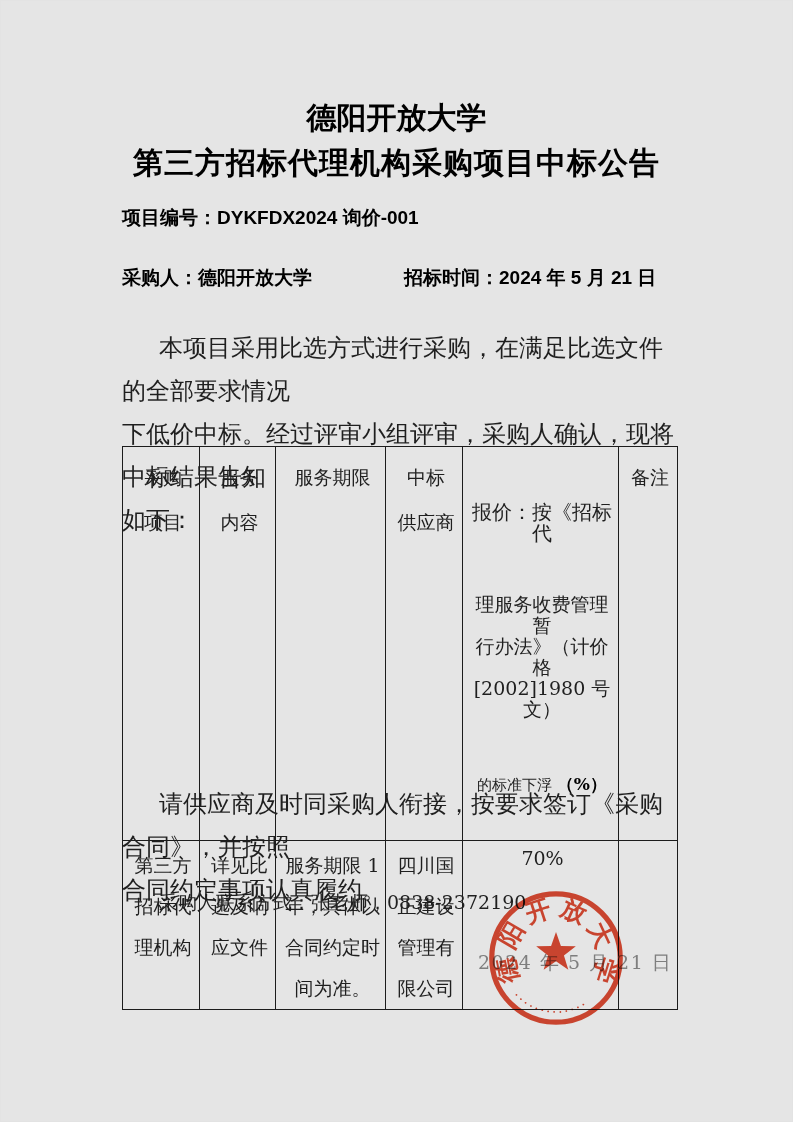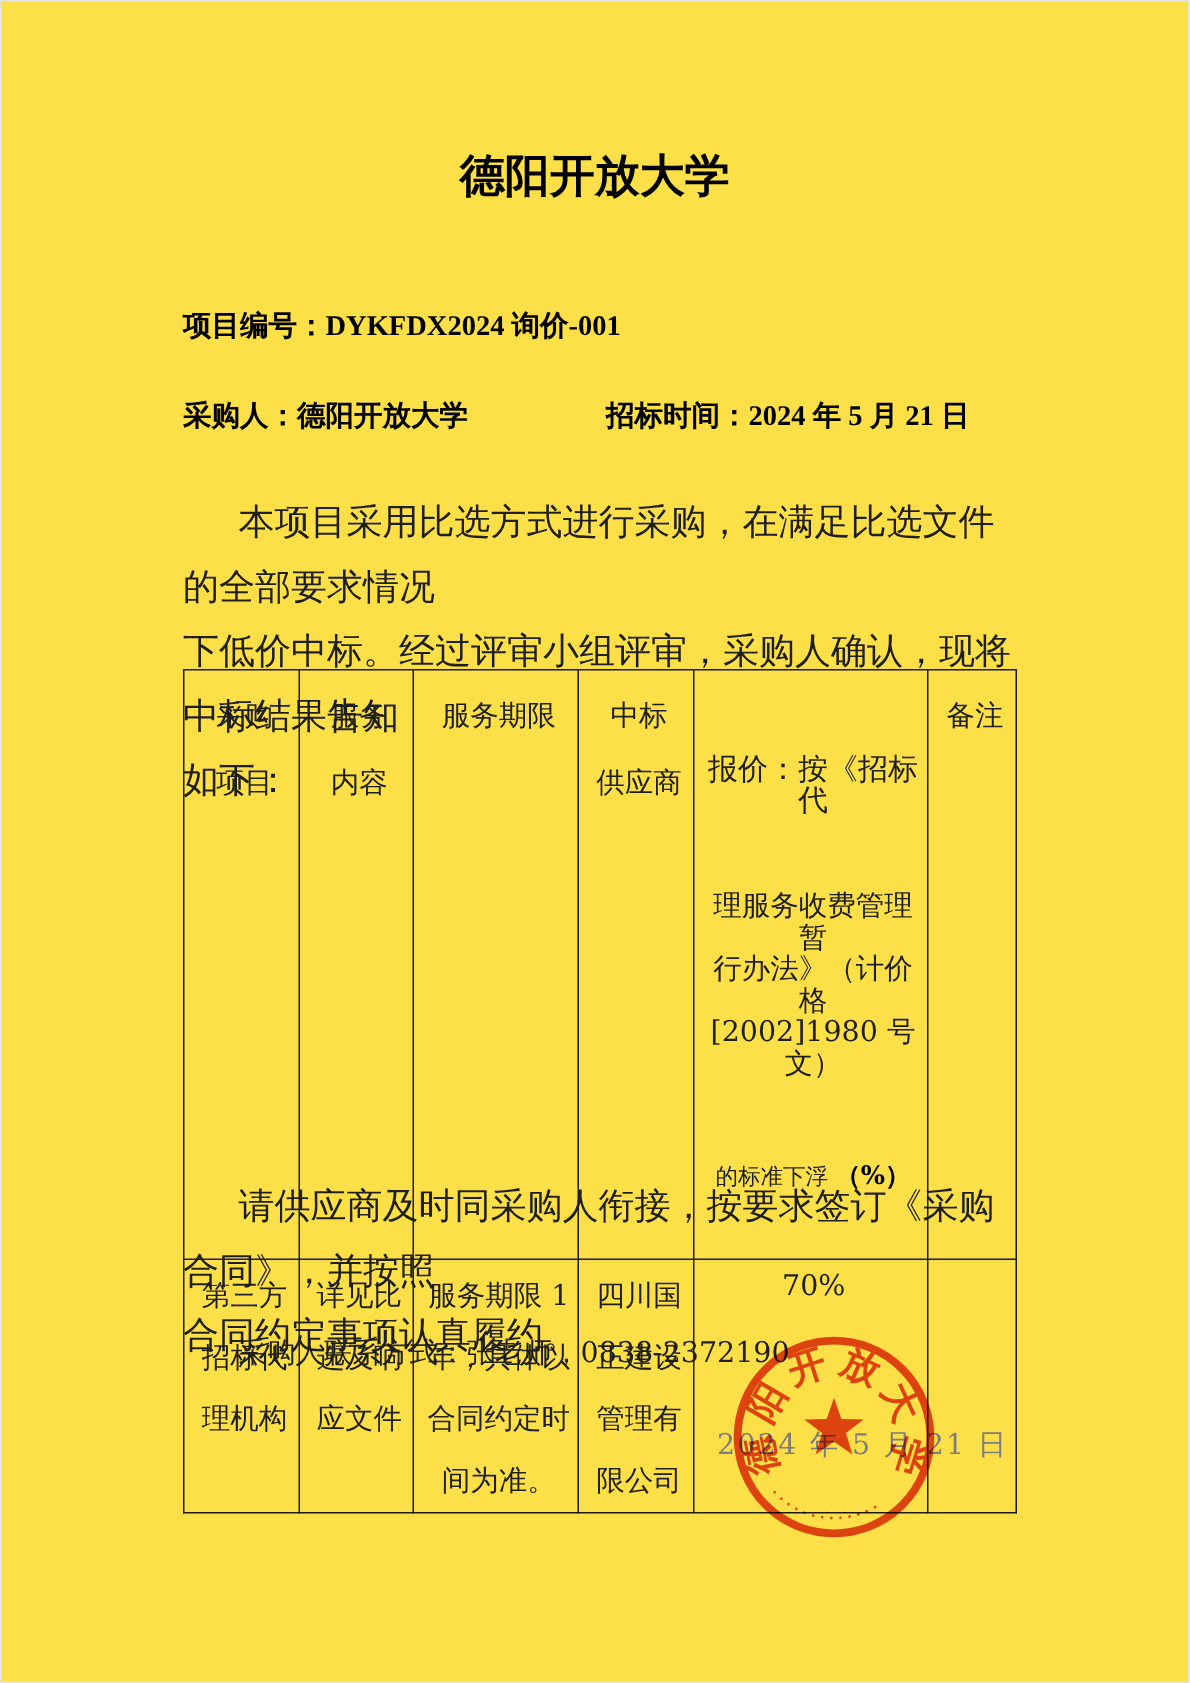--- a/index.html
+++ b/index.html
@@ -1,37 +1,37 @@
 <!DOCTYPE html>
 <html><head>
 <meta charset="utf-8">
 <style>
   * { margin:0; padding:0; box-sizing:border-box; }
   html,body { background:#ffffff; }
   .page {
     position:relative;
     width:793px; height:1122px;
-    background:#fde047;
+    background:#e5e5e5;
     border:1px solid #e3e3e3;
     overflow:hidden;
     color:#1a1a1a;
     font-family:"DejaVu Serif","Liberation Serif",serif;
   }
   .title {
     position:absolute; left:0; right:0;
     text-align:center;
     font-family:"Liberation Sans","DejaVu Sans",sans-serif;
     font-weight:700; font-size:30px; line-height:36px;
     color:#000;
   }
   .title.l1 { top:99px; }
   .title.l2 { top:144px; letter-spacing:1px; }
   .meta {
     position:absolute; left:121px;
-    font-family:Liberation Serif, serif;
+    font-family:Liberation Sans, sans-serif;
     font-weight:700; font-size:19px; line-height:26px; color:#000;
   }
   .meta1 { top:204px; }
   .meta2 { top:264px; width:556px; }
   .meta2 .bidtime { position:absolute; left:282px; top:0; white-space:nowrap; }
   .para {
     position:absolute; left:121px; width:556px;
     font-size:24px; line-height:43px;
     white-space:pre-line;
     text-indent:37px;
@@ -82,20 +82,21 @@
   }
   .stamp-org  { font-family:"Liberation Sans","DejaVu Sans",sans-serif; font-weight:700; font-size:24px; letter-spacing:5px; }
   .stamp-code { font-size:6px; letter-spacing:2.5px; }
 </style>
 </head>
 <body>
 
 <div class="page">
 
   <div class="title l1">德阳开放大学</div>
+  <div class="title l2">第三方招标代理机构采购项目中标公告</div>
 
   <div class="meta meta1"><span>项目编号：</span><span>DYKFDX2024 询价-001</span></div>
 
   <div class="meta meta2">
     <span class="purchaser"><span>采购人：</span><span>德阳开放大学</span></span>
     <span class="bidtime"><span>招标时间：</span><span>2024 年 5 月 21 日</span></span>
   </div>
 
   <p class="para intro">本项目采用比选方式进行采购，在满足比选文件的全部要求情况
 下低价中标。经过评审小组评审，采购人确认，现将中标结果告知

